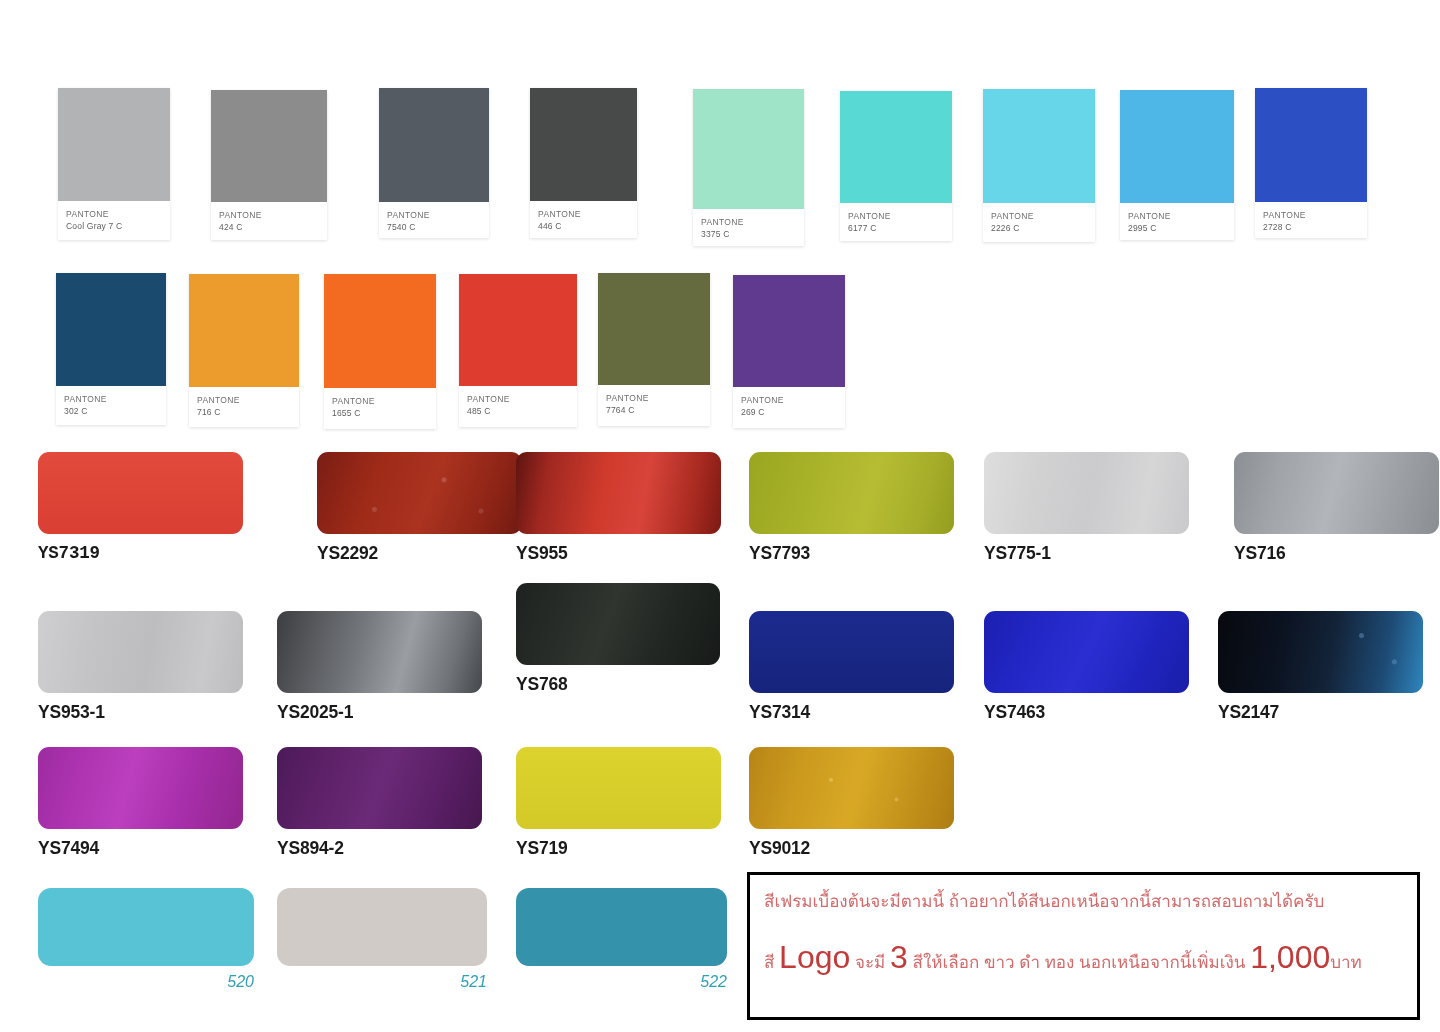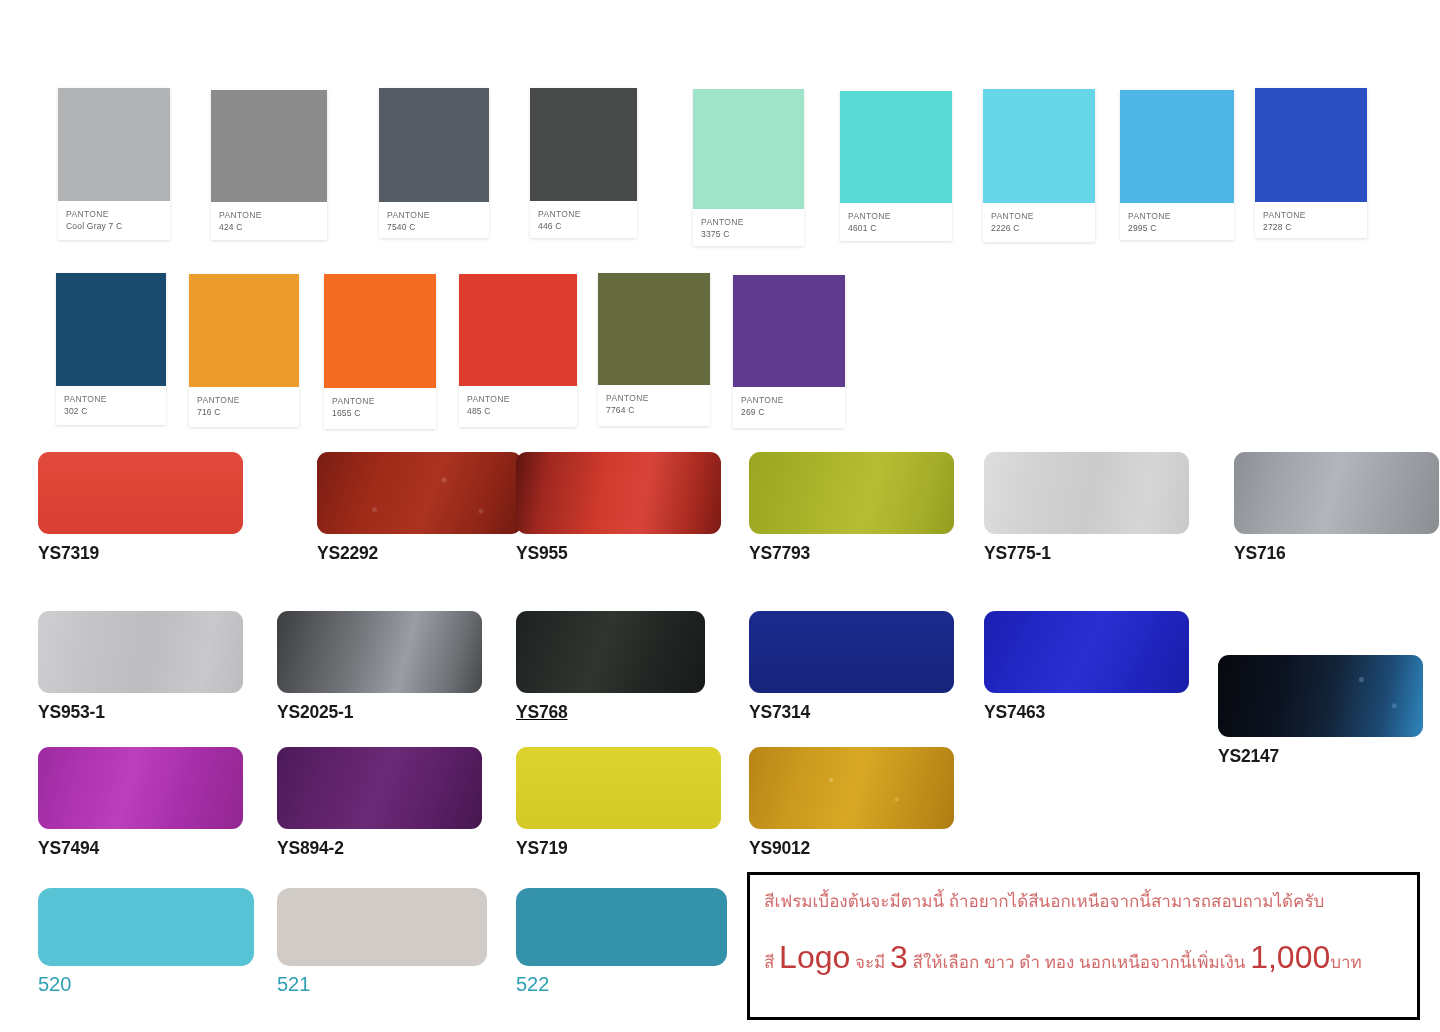--- a/index.html
+++ b/index.html
@@ -67,25 +67,26 @@
   
   .num-item {
     position: absolute;
   }
   .num-chip {
     border-radius: 13px;
     width: 100%;
     height: 78px;
   }
   .num-label {
-    font-size: 20px;
+    font-size: 16px;
     color: #2f9fb5;
-    text-align: left;
+    text-align: right;
     margin-top: 7px;
     white-space: nowrap;
+    font-style: italic;
   }
 
   
   .note-box {
     position: absolute;
     left: 747px;
     top: 872px;
     width: 673px;
     height: 148px;
     border: 3px solid #000000;
@@ -142,21 +143,21 @@
       <div class="pantone-chip" style="height: 120px; background: rgb(159, 227, 200);"></div>
       <div class="pantone-meta">
         <div class="pantone-brand">PANTONE</div>
         <div class="pantone-code">3375 C</div>
       </div>
     </div>
     <div class="pantone-card" style="left: 840px; top: 91px; width: 112px; height: 150px;">
       <div class="pantone-chip" style="height: 112px; background: rgb(89, 217, 211);"></div>
       <div class="pantone-meta">
         <div class="pantone-brand">PANTONE</div>
-        <div class="pantone-code">4601 C</div>
+        <div class="pantone-code">6177 C</div>
       </div>
     </div>
     <div class="pantone-card" style="left: 983px; top: 89px; width: 112px; height: 153px;">
       <div class="pantone-chip" style="height: 114px; background: rgb(102, 214, 232);"></div>
       <div class="pantone-meta">
         <div class="pantone-brand">PANTONE</div>
         <div class="pantone-code">2226 C</div>
       </div>
     </div>
     <div class="pantone-card" style="left: 1120px; top: 90px; width: 114px; height: 150px;">
@@ -210,21 +211,21 @@
     </div>
     <div class="pantone-card" style="left: 733px; top: 275px; width: 112px; height: 153px;">
       <div class="pantone-chip" style="height: 112px; background: rgb(95, 58, 142);"></div>
       <div class="pantone-meta">
         <div class="pantone-brand">PANTONE</div>
         <div class="pantone-code">269 C</div>
       </div>
     </div>
   </div>
 <div id="ys-layer">
-    <div class="ys-item" style="left: 38px; top: 452px; width: 205px;">
+    <div class="ys-item" style="left: 38px; top: 452px; width: 205px; font-family: Liberation Mono, monospace;">
       <div class="ys-chip" style="background: linear-gradient(rgb(225, 74, 60) 0%, rgb(221, 68, 54) 55%, rgb(217, 63, 51) 100%);"></div>
       <div class="ys-label">YS7319</div>
     </div>
     <div class="ys-item" style="left: 277px; top: 452px; width: 205px; padding-left: 40px;">
       <div class="ys-chip" style="background: radial-gradient(circle at 62% 34%, rgba(255, 255, 255, 0.16) 0px, rgba(255, 255, 255, 0.16) 2px, rgba(0, 0, 0, 0) 3px), radial-gradient(circle at 28% 70%, rgba(255, 255, 255, 0.14) 0px, rgba(255, 255, 255, 0.14) 2px, rgba(0, 0, 0, 0) 3px), radial-gradient(circle at 80% 72%, rgba(255, 255, 255, 0.12) 0px, rgba(255, 255, 255, 0.12) 2px, rgba(0, 0, 0, 0) 3px), linear-gradient(110deg, rgb(122, 29, 20) 0%, rgb(158, 42, 24) 28%, rgb(171, 51, 32) 55%, rgb(141, 36, 22) 82%, rgb(111, 26, 18) 100%);"></div>
       <div class="ys-label">YS2292</div>
     </div>
     <div class="ys-item" style="left: 516px; top: 452px; width: 205px;">
       <div class="ys-chip" style="background: linear-gradient(100deg, rgb(94, 20, 16) 0%, rgb(160, 40, 32) 16%, rgb(207, 58, 44) 42%, rgb(216, 68, 58) 62%, rgb(168, 42, 32) 85%, rgb(123, 26, 20) 100%);"></div>
       <div class="ys-label">YS955</div>
@@ -242,33 +243,33 @@
       <div class="ys-label">YS716</div>
     </div>
     <div class="ys-item" style="left: 38px; top: 611px; width: 205px;">
       <div class="ys-chip" style="background: linear-gradient(100deg, rgb(207, 207, 209) 0%, rgb(196, 196, 199) 26%, rgb(189, 189, 192) 54%, rgb(201, 201, 203) 80%, rgb(188, 188, 191) 100%);"></div>
       <div class="ys-label">YS953-1</div>
     </div>
     <div class="ys-item" style="left: 277px; top: 611px; width: 205px;">
       <div class="ys-chip" style="background: linear-gradient(105deg, rgb(59, 61, 64) 0%, rgb(86, 88, 92) 18%, rgb(116, 119, 123) 40%, rgb(154, 157, 161) 62%, rgb(110, 113, 117) 84%, rgb(69, 72, 75) 100%);"></div>
       <div class="ys-label">YS2025-1</div>
     </div>
-    <div class="ys-item" style="left: 516px; top: 611px; width: 189px; text-decoration: underline;">
+    <div class="ys-item" style="left: 516px; top: 583px; width: 204px;">
       <div class="ys-chip" style="background: linear-gradient(110deg, rgb(29, 34, 32) 0%, rgb(39, 43, 40) 22%, rgb(48, 53, 47) 45%, rgb(34, 39, 36) 70%, rgb(23, 26, 24) 100%);"></div>
       <div class="ys-label">YS768</div>
     </div>
     <div class="ys-item" style="left: 749px; top: 611px; width: 205px;">
       <div class="ys-chip" style="background: linear-gradient(rgb(27, 42, 142) 0%, rgb(25, 39, 133) 55%, rgb(23, 36, 124) 100%);"></div>
       <div class="ys-label">YS7314</div>
     </div>
     <div class="ys-item" style="left: 984px; top: 611px; width: 205px;">
       <div class="ys-chip" style="background: linear-gradient(115deg, rgb(27, 31, 176) 0%, rgb(34, 38, 196) 24%, rgb(43, 47, 210) 50%, rgb(32, 36, 190) 76%, rgb(26, 30, 168) 100%);"></div>
       <div class="ys-label">YS7463</div>
     </div>
-    <div class="ys-item" style="left: 1218px; top: 611px; width: 205px; margin-top: 44px;">
+    <div class="ys-item" style="left: 1218px; top: 611px; width: 205px;">
       <div class="ys-chip" style="background: radial-gradient(circle at 70% 30%, rgba(150, 200, 255, 0.3) 0px, rgba(150, 200, 255, 0.3) 2px, rgba(0, 0, 0, 0) 3px), radial-gradient(circle at 86% 62%, rgba(150, 200, 255, 0.25) 0px, rgba(150, 200, 255, 0.25) 2px, rgba(0, 0, 0, 0) 3px), linear-gradient(100deg, rgb(7, 9, 14) 0%, rgb(11, 18, 32) 30%, rgb(19, 35, 56) 55%, rgb(29, 74, 116) 80%, rgb(47, 134, 189) 100%);"></div>
       <div class="ys-label">YS2147</div>
     </div>
     <div class="ys-item" style="left: 38px; top: 747px; width: 205px;">
       <div class="ys-chip" style="background: linear-gradient(105deg, rgb(156, 43, 160) 0%, rgb(173, 51, 176) 20%, rgb(187, 63, 190) 44%, rgb(168, 47, 171) 70%, rgb(146, 38, 143) 100%);"></div>
       <div class="ys-label">YS7494</div>
     </div>
     <div class="ys-item" style="left: 277px; top: 747px; width: 205px;">
       <div class="ys-chip" style="background: linear-gradient(110deg, rgb(76, 26, 88) 0%, rgb(93, 33, 104) 24%, rgb(107, 42, 119) 50%, rgb(90, 31, 102) 76%, rgb(71, 23, 79) 100%);"></div>
       <div class="ys-label">YS894-2</div>

